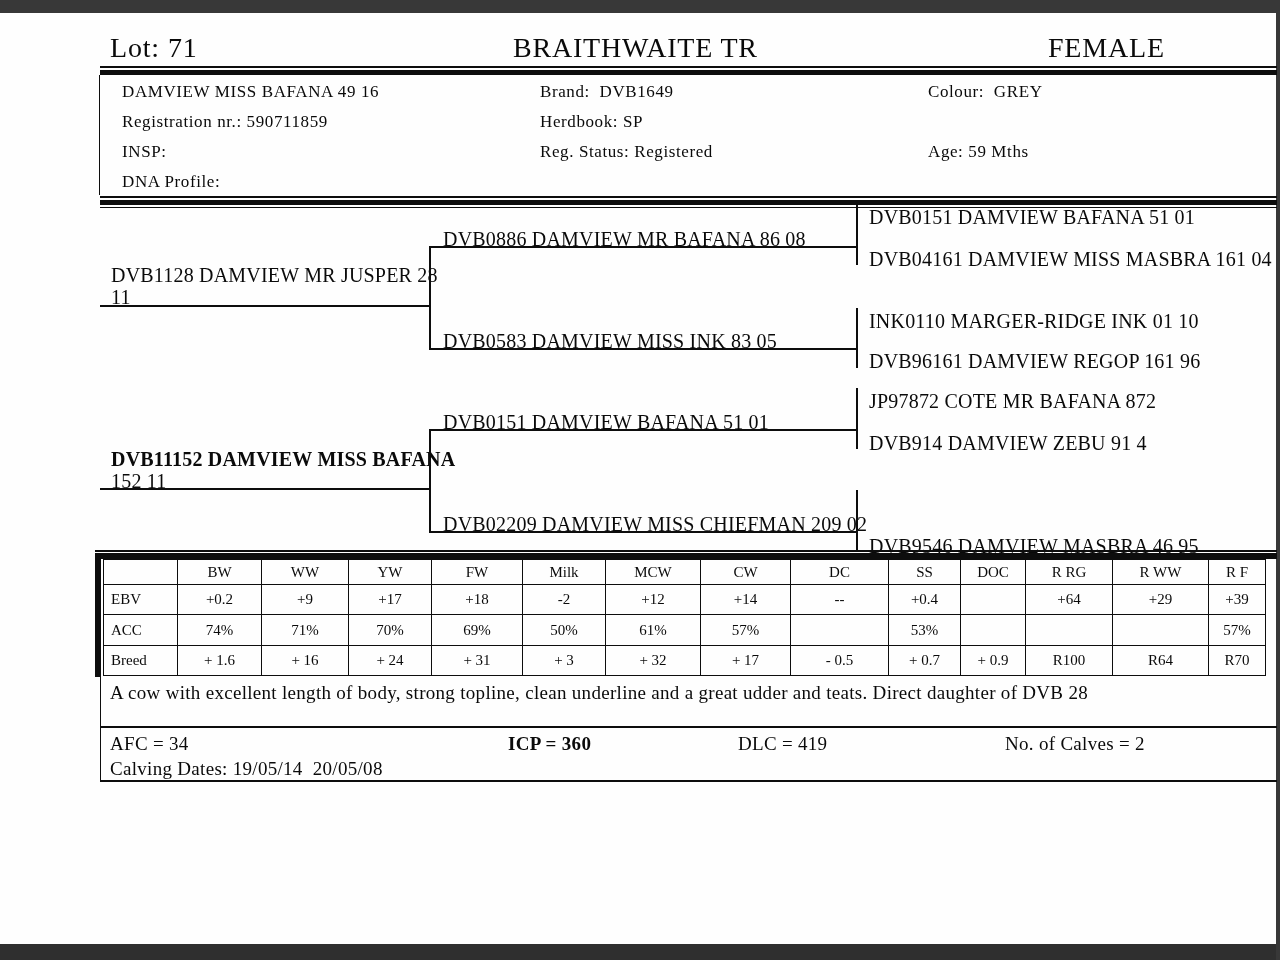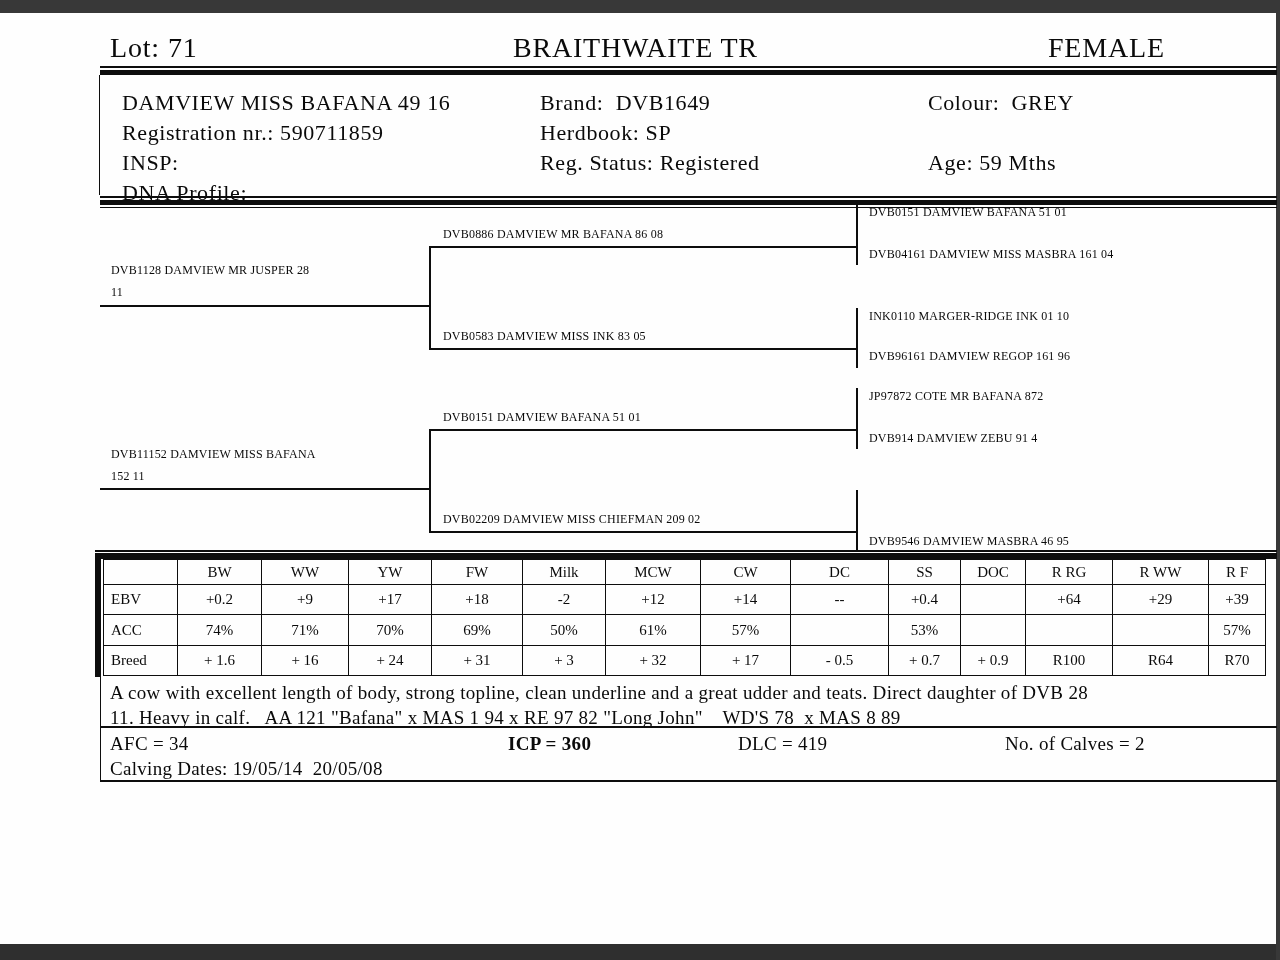--- a/index.html
+++ b/index.html
@@ -2,22 +2,22 @@
 <html><head>
 <meta charset="utf-8">
 <style>
   html,body{margin:0;padding:0;background:#fff;}
   #page{position:relative;width:1280px;height:960px;background:#fefefe;overflow:hidden;
         font-family:"Liberation Serif","DejaVu Serif",serif;color:#0a0a0a;}
   .t{position:absolute;white-space:pre;line-height:1.15;}
   .ln{position:absolute;background:#0d0d0d;}
   .bar{position:absolute;background:#383838;}
   .hdr{font-size:28px;letter-spacing:0.8px;}
-  .info{font-size:22px;letter-spacing:0.6px;margin-top:8px;}
-  .ped{font-size:12px;letter-spacing:0.2px;}
+  .info{font-size:17px;letter-spacing:0.6px;}
+  .ped{font-size:20px;letter-spacing:0.2px;}
   .cmt{font-size:19px;letter-spacing:0.3px;}
   .stat{font-size:19px;letter-spacing:0.3px;}
   table.ebv{position:absolute;border-collapse:collapse;table-layout:fixed;
             font-family:"Liberation Serif","DejaVu Serif",serif;font-size:15px;color:#0a0a0a;}
   table.ebv td,table.ebv th{border:1.5px solid #0d0d0d;text-align:center;vertical-align:middle;
             font-weight:normal;padding:0;overflow:hidden;}
   table.ebv td.rowlbl{text-align:left;padding-left:7px;}
 </style>
 </head>
 <body>
@@ -45,21 +45,21 @@
   <div class="t info" style="left:540px;top:142px;">Reg. Status: Registered</div>
   <div class="t info" style="left:928px;top:82px;">Colour:  GREY</div>
   <div class="t info" style="left:928px;top:142px;">Age: 59 Mths</div>
 
   <div class="ln" style="left:100px;top:196px;width:1177px;height:2px;"></div>
   <div class="ln" style="left:100px;top:200px;width:1177px;height:5px;"></div>
   <div class="ln" style="left:100px;top:207px;width:1177px;height:1px;"></div>
 
   <div class="t ped" style="left:111px;top:264px;">DVB1128 DAMVIEW MR JUSPER 28</div>
   <div class="t ped" style="left:111px;top:286px;">11</div>
-  <div class="t ped" style="left:111px;top:448px;">DVB11152 DAMVIEW MISS BAFANA</div>
+  <div class="t ped" style="left:111px;top:448px;font-weight:bold;">DVB11152 DAMVIEW MISS BAFANA</div>
   <div class="t ped" style="left:111px;top:470px;">152 11</div>
 
   <div class="t ped" style="left:443px;top:228px;">DVB0886 DAMVIEW MR BAFANA 86 08</div>
   <div class="t ped" style="left:443px;top:330px;">DVB0583 DAMVIEW MISS INK 83 05</div>
   <div class="t ped" style="left:443px;top:411px;">DVB0151 DAMVIEW BAFANA 51 01</div>
   <div class="t ped" style="left:443px;top:513px;">DVB02209 DAMVIEW MISS CHIEFMAN 209 02</div>
 
   <div class="t ped" style="left:869px;top:206px;">DVB0151 DAMVIEW BAFANA 51 01</div>
   <div class="t ped" style="left:869px;top:248px;">DVB04161 DAMVIEW MISS MASBRA 161 04</div>
   <div class="t ped" style="left:869px;top:310px;">INK0110 MARGER-RIDGE INK 01 10</div>
@@ -165,21 +165,20 @@
       <td>+ 0.9</td>
       <td>R100</td>
       <td>R64</td>
       <td>R70</td>
     </tr>
   </tbody>
     </table>
 
   <div class="ln" style="left:100px;top:675px;width:1px;height:106px;"></div>
   <div class="t cmt" style="left:110px;top:682px;">A cow with excellent length of body, strong topline, clean underline and a great udder and teats. Direct daughter of DVB 28</div>
-  <div class="t cmt" style="left:110px;top:707px;">11. Heavy in calf.   AA 121 "Bafana" x MAS 1 94 x RE 97 82 "Long John"    WD'S 78  x MAS 8 89</div>
   <div class="ln" style="left:100px;top:726px;width:1177px;height:2px;"></div>
   <div class="t stat" style="left:110px;top:733px;">AFC = 34</div>
   <div class="t stat" style="left:508px;top:733px;font-weight:bold;">ICP = 360</div>
   <div class="t stat" style="left:738px;top:733px;font-family:Liberation Serif, serif;">DLC = 419</div>
   <div class="t stat" style="left:1005px;top:733px;">No. of Calves = 2</div>
   <div class="t stat" style="left:110px;top:758px;">Calving Dates: 19/05/14  20/05/08</div>
   <div class="ln" style="left:100px;top:780px;width:1177px;height:2px;"></div>
 
 </div>
 

